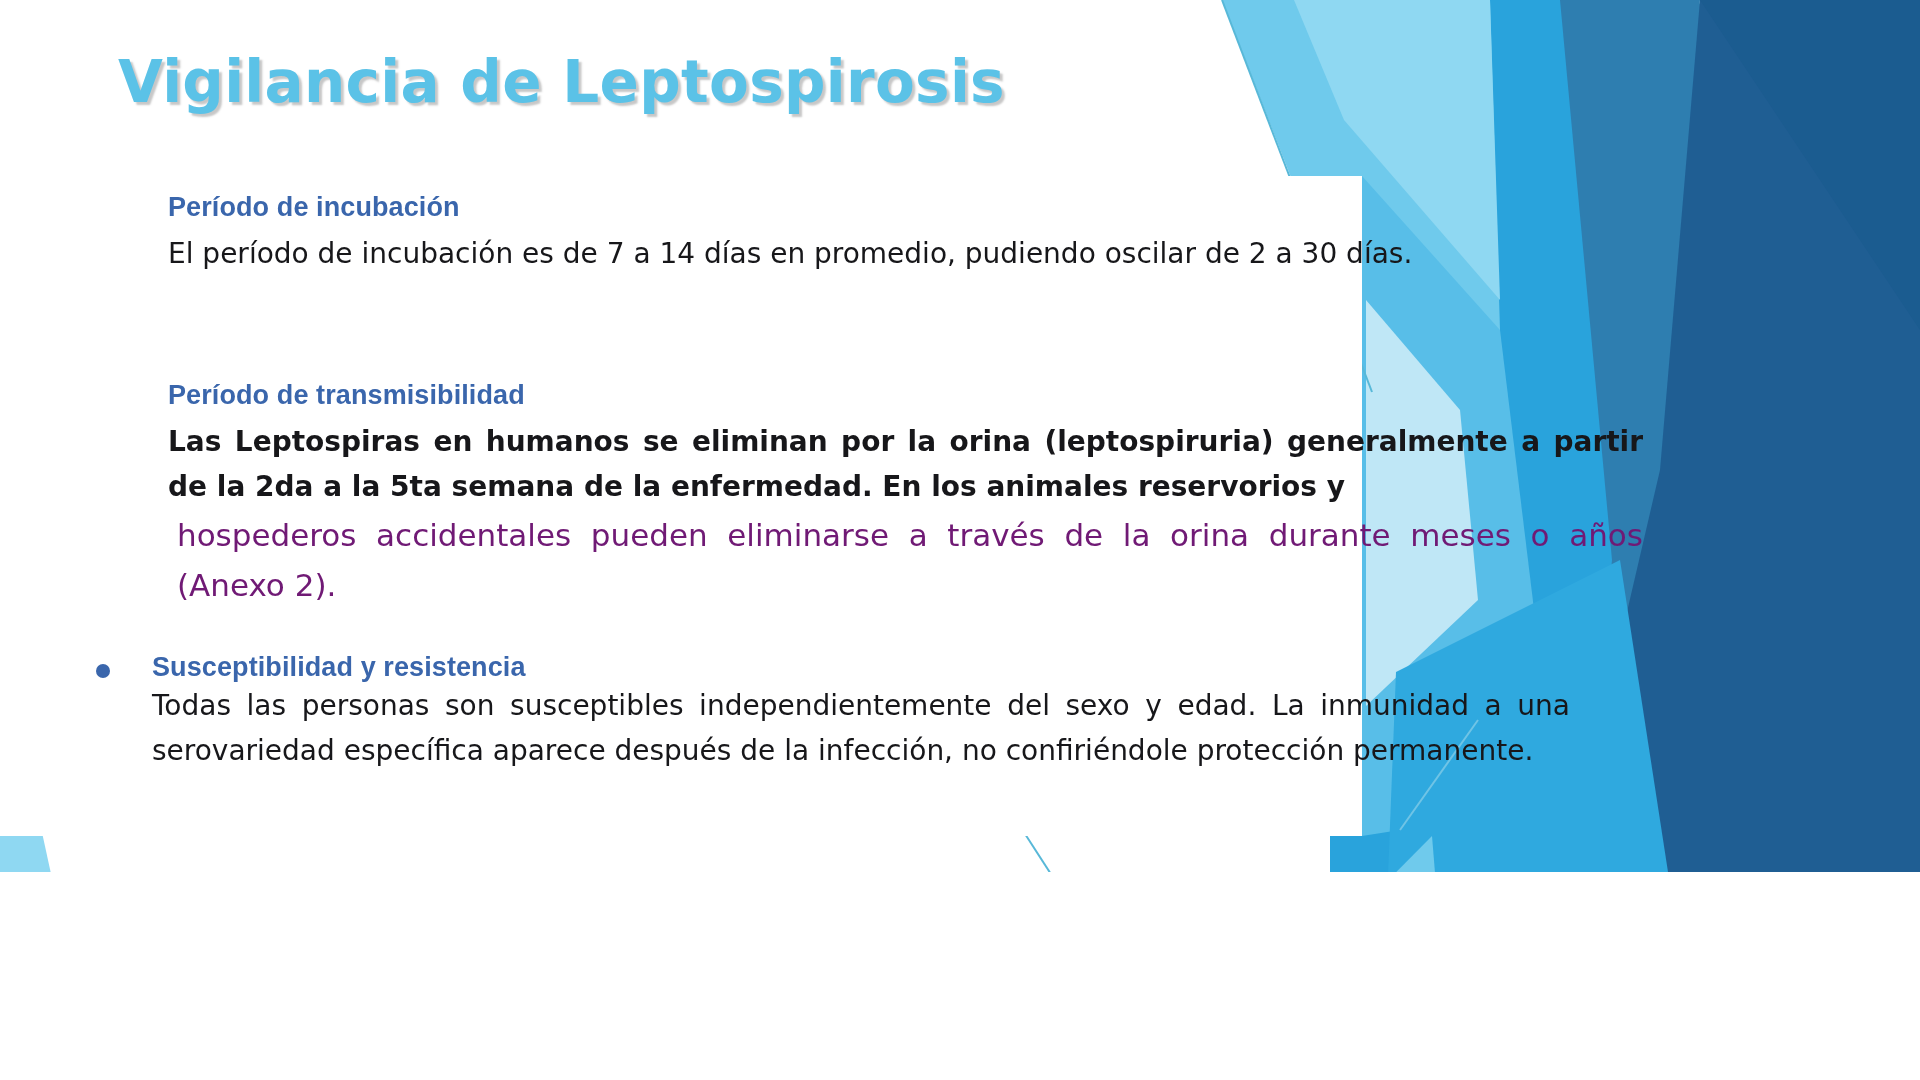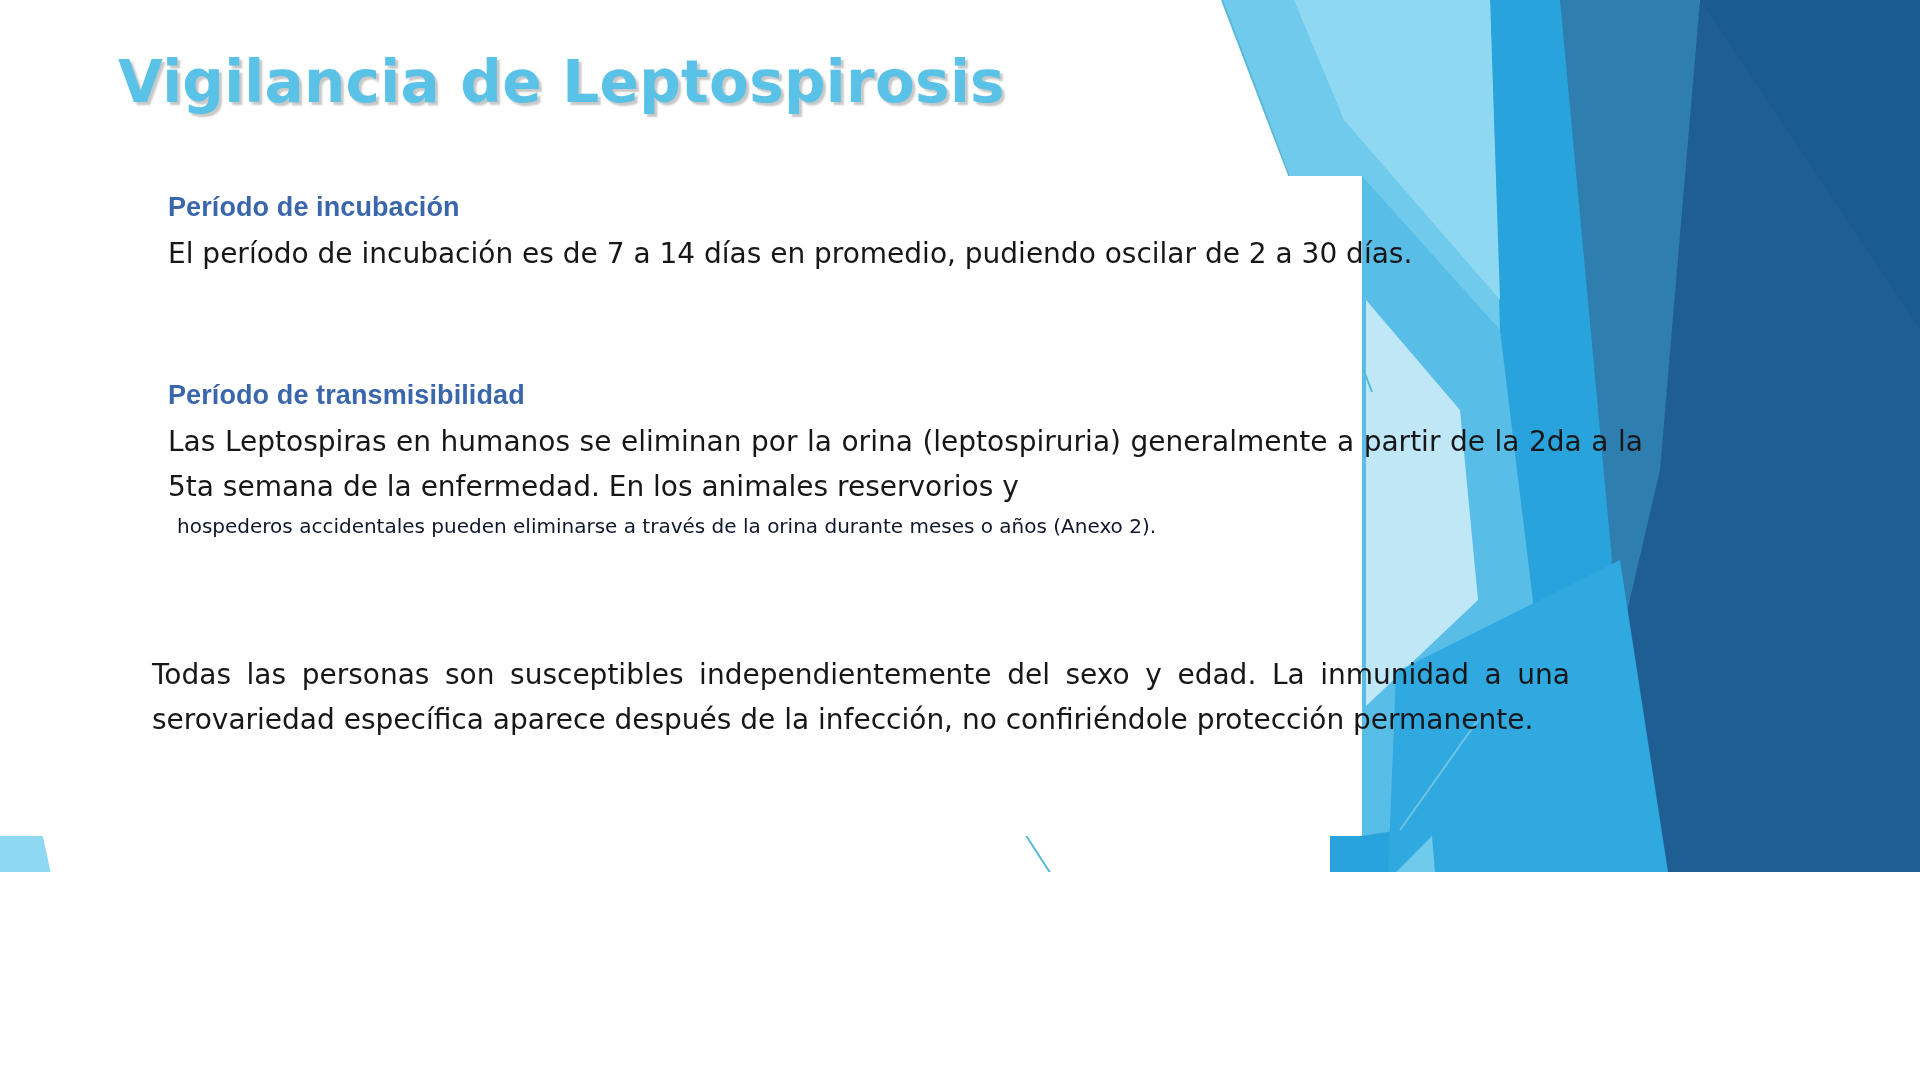--- a/index.html
+++ b/index.html
@@ -86,26 +86,26 @@
     text-align: justify;
     margin: 0;
     width: 1470px;
   }
 
   
   #section-incubacion { top: 16px; }
   #section-incubacion .sec-body { width: 1470px; }
 
   #section-transmisibilidad { top: 204px; }
-  #section-transmisibilidad .sec-body { width: 1475px; }
+  #section-transmisibilidad .sec-body { width: 1475px; font-weight: bold; }
 
   #section-transmisibilidad .sec-body-cont {
     font-family: "DejaVu Sans", sans-serif;
-    font-size: 20px;
-    color: #0f172a;
+    font-size: 31px;
+    color: #701a75;
     line-height: 1.62;
     text-align: justify;
     margin: 0;
     width: 1475px;
     padding-left: 9px;
     box-sizing: border-box;
   }
 
   
   #section-susceptibilidad {
@@ -182,17 +182,21 @@
       <p class="sec-body">El período de incubación es de 7 a 14 días en promedio, pudiendo oscilar de 2 a 30 días.</p>
     </div>
 
     <div class="section" id="section-transmisibilidad">
       <div class="sec-heading">Período de transmisibilidad</div>
       <p class="sec-body">Las Leptospiras en humanos se eliminan por la orina (leptospiruria) generalmente a partir de la 2da a la 5ta semana de la enfermedad. En los animales reservorios y</p>
       <p class="sec-body-cont">hospederos accidentales pueden eliminarse a través de la orina durante meses o años (Anexo 2).</p>
     </div>
 
     <div class="section" id="section-susceptibilidad">
+      <div class="bullet-row">
+        <span class="bullet-dot"></span>
+        <div class="sec-heading">Susceptibilidad y resistencia</div>
+      </div>
       <p class="sec-body">Todas las personas son susceptibles independientemente del sexo y edad. La inmunidad a una serovariedad específica aparece después de la infección, no confiriéndole protección permanente.</p>
     </div>
 
   </div>
 </div>
 
 </body></html>

